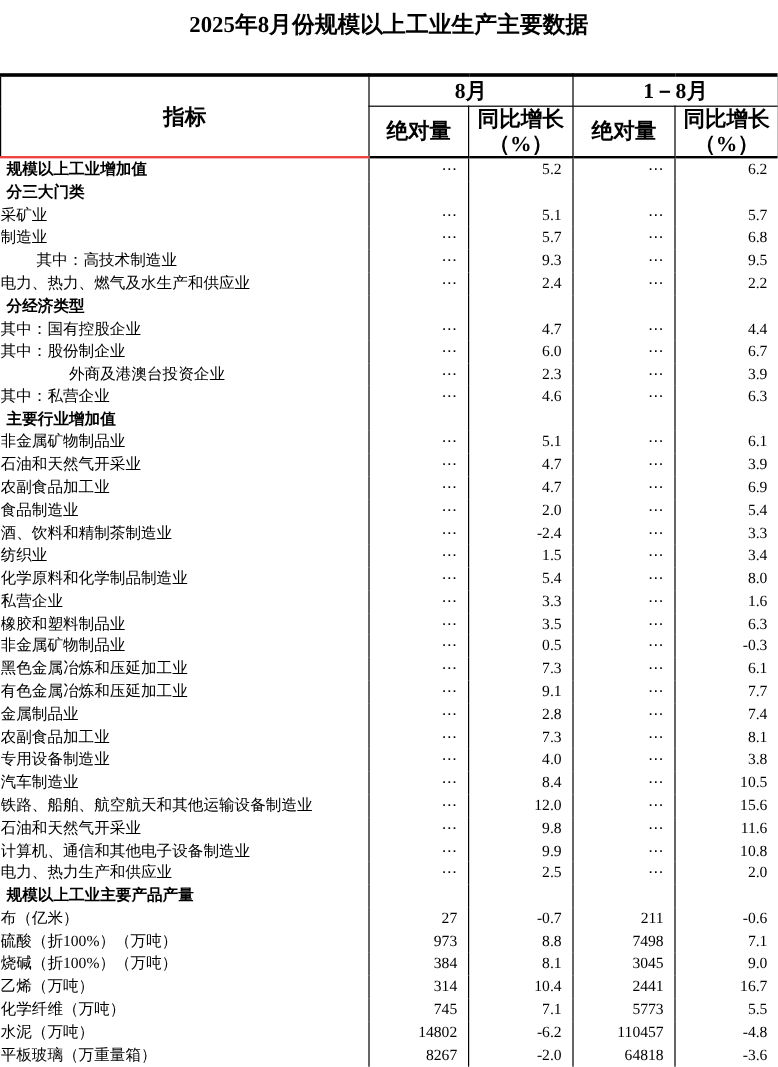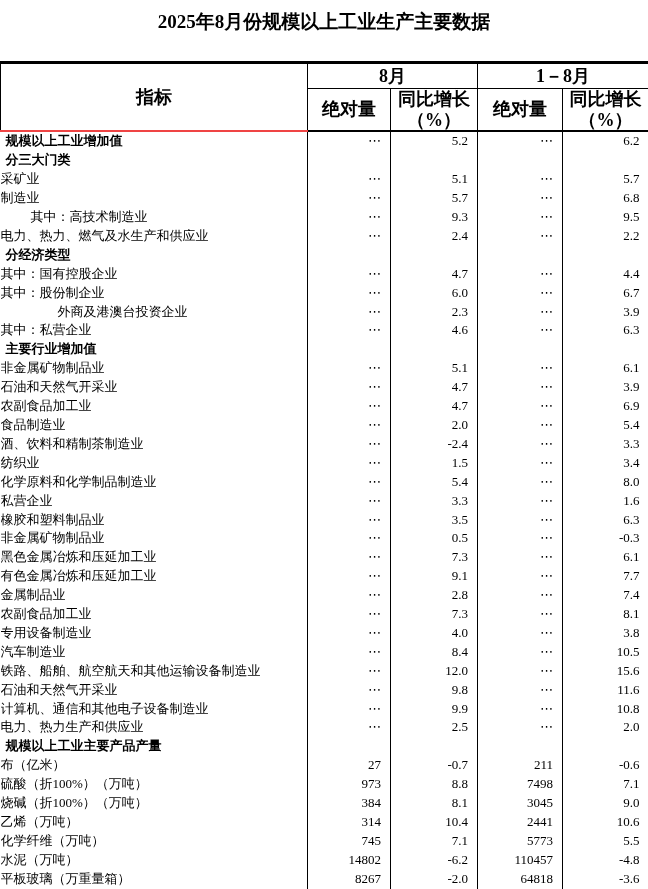--- a/index.html
+++ b/index.html
@@ -343,21 +343,21 @@
           <td class="num">384</td>
           <td class="num">8.1</td>
           <td class="num">3045</td>
           <td class="num">9.0</td>
         </tr>
         <tr>
           <td class="label lv1">乙烯（万吨）</td>
           <td class="num">314</td>
           <td class="num">10.4</td>
           <td class="num">2441</td>
-          <td class="num">10.6</td>
+          <td class="num">16.7</td>
         </tr>
         <tr>
           <td class="label lv1">化学纤维（万吨）</td>
           <td class="num">745</td>
           <td class="num">7.1</td>
           <td class="num">5773</td>
           <td class="num">5.5</td>
         </tr>
         <tr>
           <td class="label lv1">水泥（万吨）</td>

